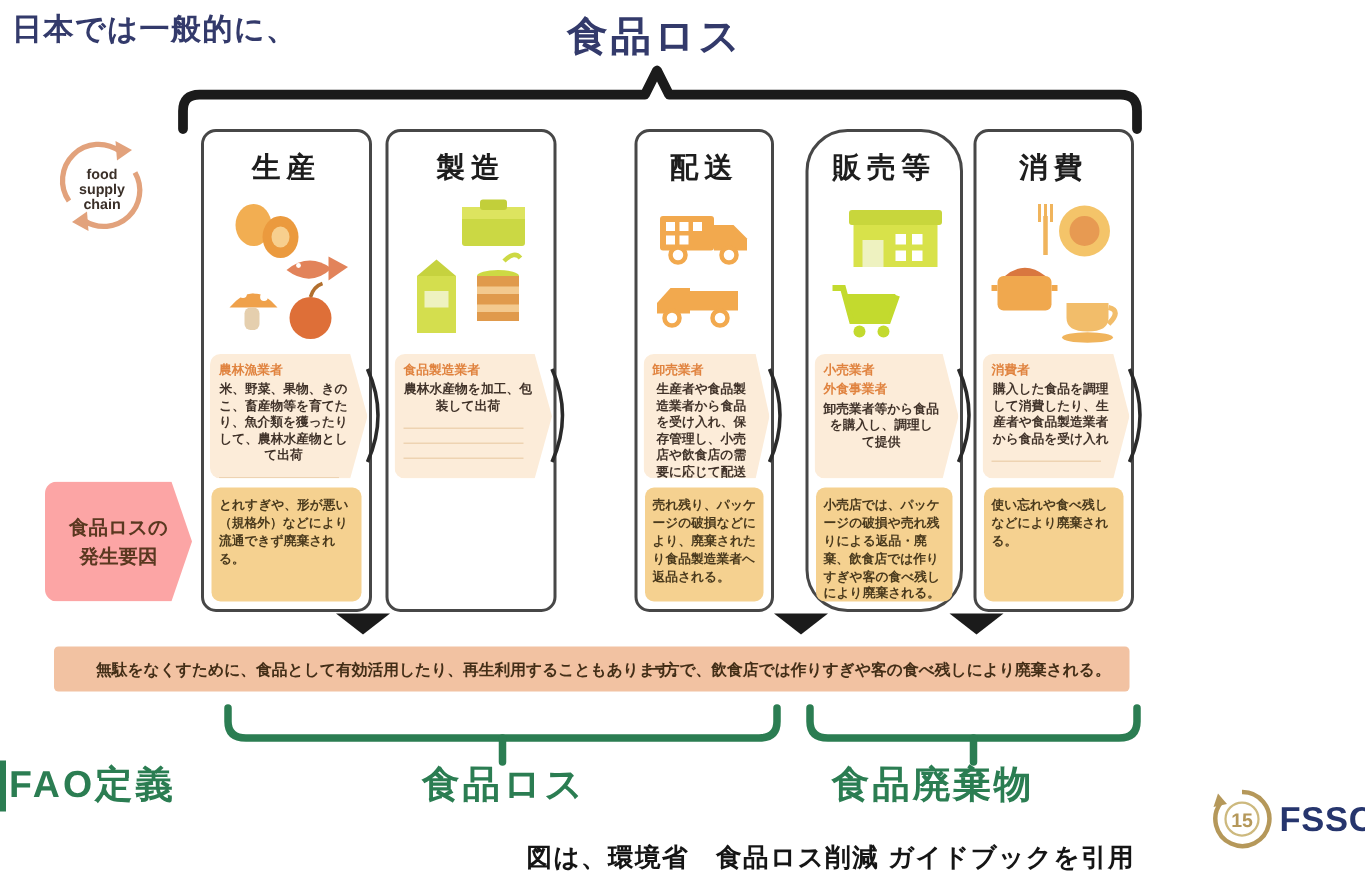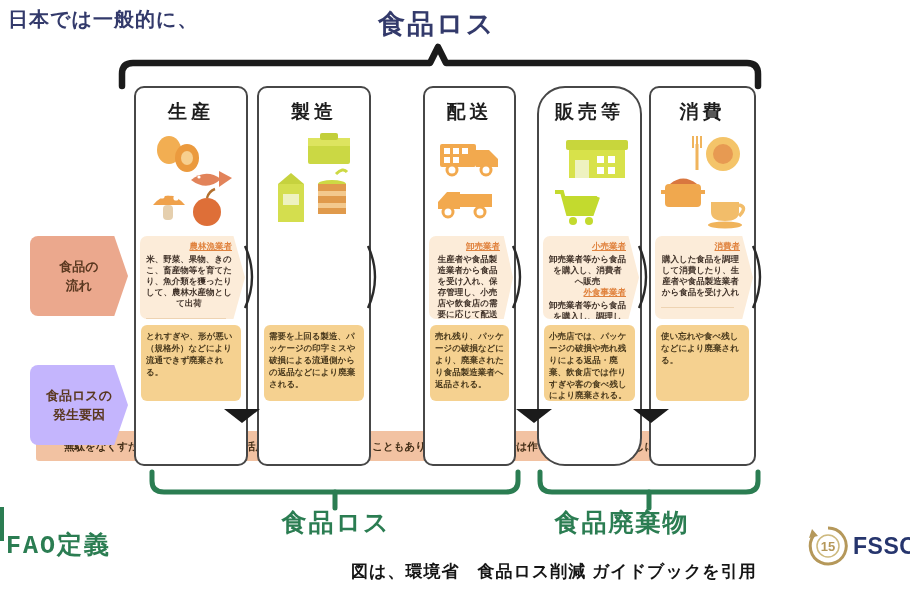--- a/index.html
+++ b/index.html
@@ -6,57 +6,66 @@
   .canvas{position:relative;width:910px;height:594px;background:#fff;overflow:hidden;
           font-family:"Liberation Sans",sans-serif;}
   .title-left{position:absolute;left:8px;top:6px;font-size:20px;font-weight:bold;color:#333a6b;letter-spacing:1px;}
   .title-loss{position:absolute;left:378px;top:6px;font-size:27px;font-weight:bold;color:#333a6b;letter-spacing:2px;}
   .overlay{position:absolute;left:0;top:0;width:910px;height:594px;pointer-events:none;z-index:30;}
   .fsc-badge{position:absolute;left:34px;top:90px;width:68px;height:68px;z-index:5;}
   .row-label{position:absolute;left:30px;width:98px;z-index:4;display:flex;align-items:center;justify-content:center;
              text-align:center;font-weight:bold;color:#5a3820;font-size:13px;line-height:1.5;white-space:pre-line;
              clip-path:polygon(0 0,86% 0,100% 50%,86% 100%,0 100%);border-radius:8px;}
   .row-label.flow{top:236px;height:80px;background:#eba88d;}
-  .row-label.cause{top:321px;height:80px;background:#c4b5fd;margin-top:44px;}
-  .col{position:absolute;top:86px;height:380px;background:#fff;border:2px solid #474747;border-radius:10px;box-sizing:border-box;z-index:3;}
+  .row-label.cause{top:321px;height:80px;background:#fca5a5;}
+  .col{position:absolute;top:86px;height:322px;background:#fff;border:2px solid #474747;border-radius:10px;box-sizing:border-box;z-index:3;}
   .col-title{margin-top:11px;text-align:center;font-size:19px;font-weight:bold;color:#1d1d1d;letter-spacing:4px;}
   .col-icons{position:absolute;top:42px;left:0;right:0;height:104px;display:flex;align-items:center;justify-content:center;}
   .mid-box{position:absolute;top:148px;left:4px;right:1px;height:83px;background:#fcecd9;
            clip-path:polygon(0 0,89% 0,100% 50%,89% 100%,0 100%);border-radius:7px;
            padding:5px 13px 4px 6px;box-sizing:border-box;overflow:hidden;}
-  .actor{color:#e0833f;font-size:8.5px;font-weight:bold;text-align:right;margin-bottom:1px;text-decoration:underline;}
+  .actor{color:#e0833f;font-size:8.5px;font-weight:bold;text-align:left;margin-bottom:1px;}
   .desc{font-size:8.5px;color:#41332a;line-height:1.3;font-weight:bold;text-align:center;}
   .rule{border-bottom:1px solid #eed3b2;height:9px;margin-right:6px;}
   .cause-box{position:absolute;top:237px;left:5px;right:5px;height:76px;background:#f5d190;border-radius:6px;
              padding:6px 5px;box-sizing:border-box;font-size:8.5px;font-weight:bold;color:#4a3a1d;line-height:1.4;overflow:hidden;}
   .banner{position:absolute;left:36px;top:431px;width:717px;height:30px;background:#f2c2a2;border-radius:3px;z-index:2;}
   .banner span{position:absolute;top:9px;font-size:10.5px;font-weight:bold;color:#432e17;white-space:nowrap;}
   .banner .b-left{left:28px;}
   .banner .b-right{left:396px;}
   .fao-bar{position:absolute;left:0;top:507px;width:4px;height:34px;background:#2b7d52;}
   .green-label{position:absolute;font-size:25px;font-weight:bold;color:#2b7d52;letter-spacing:2px;}
-  .fao-label{left:6px;top:528px;font-family:Liberation Mono, monospace;}
+  .fao-label{left:6px;top:506px;}
   .green-loss{left:276px;top:506px;width:120px;text-align:center;}
   .green-waste{left:544px;top:506px;width:156px;text-align:center;}
   .attribution{position:absolute;left:351px;top:560px;font-size:17px;font-weight:bold;color:#151515;letter-spacing:1px;}
   .fssc{position:absolute;left:806px;top:524px;display:flex;align-items:center;z-index:5;}
   .fssc-name{font-size:23px;font-weight:bold;color:#26356d;margin-left:3px;letter-spacing:0.5px;}
   svg text{font-family:"Liberation Sans",sans-serif;}
 </style>
 </head>
 <body>
 
 <div class="canvas">
 
   <div class="title-left">日本では一般的に、</div>
   <div class="title-loss">食品ロス</div>
 
-
-  <div class="row-label flow">食品の
-流れ</div>
+  <div class="fsc-badge">
+    <svg width="68" height="68" viewBox="0 0 68 68">
+      <path d="M12 44 A24 24 0 0 1 46 11" stroke="#e2a27c" stroke-width="3.5" fill="none"></path>
+      <path d="M43 4 l11 6 -10 7 z" fill="#e2a27c"></path>
+      <path d="M56 25 A24 24 0 0 1 22 57" stroke="#e2a27c" stroke-width="3.5" fill="none"></path>
+      <path d="M25 64 l-11 -6 10 -7 z" fill="#e2a27c"></path>
+      <text x="34" y="29" text-anchor="middle" font-size="9.5" font-weight="bold" fill="#3a2f28">food</text>
+      <text x="34" y="39" text-anchor="middle" font-size="9.5" font-weight="bold" fill="#3a2f28">supply</text>
+      <text x="34" y="49" text-anchor="middle" font-size="9.5" font-weight="bold" fill="#3a2f28">chain</text>
+    </svg>
+  </div>
+
   <div class="row-label cause">食品ロスの
 発生要因</div>
 
   <div class="col" style="left:134px;width:114px;">
     <div class="col-title">生産</div>
     <div class="col-icons">
       <svg width="92" height="100" viewBox="0 0 92 100">
         <ellipse cx="24" cy="18" rx="12" ry="14" fill="#f2ae52"></ellipse>
         <ellipse cx="42" cy="26" rx="12" ry="14" fill="#eb9a3e"></ellipse>
         <ellipse cx="42" cy="26" rx="6" ry="7" fill="#f7cf8e"></ellipse>
@@ -90,21 +99,27 @@
         <polygon points="10,52 36,52 36,90 10,90" fill="#d4de4e"></polygon>
         <polygon points="10,52 23,41 36,52" fill="#c6d23e"></polygon>
         <rect x="15" y="62" width="16" height="11" fill="#eef2c0"></rect>
         <path d="M68 42 q7 -7 11 -2" stroke="#cdd944" stroke-width="3" fill="none"></path>
         <ellipse cx="64" cy="52" rx="14" ry="4" fill="#cdd944"></ellipse>
         <rect x="50" y="52" width="28" height="30" fill="#e09a4c"></rect>
         <rect x="50" y="59" width="28" height="5" fill="#f3c98e"></rect>
         <rect x="50" y="71" width="28" height="5" fill="#f3c98e"></rect>
       </svg>
     </div>
-    <div class="cause-box">需要を上回る製造、パッケージの印字ミスや破損による流通側からの返品などにより廃棄される。</div>
+    <div class="mid-box">
+      <div class="actor">食品製造業者</div>
+      <div class="desc">農林水産物を加工、包装して出荷</div>
+      <div class="rule"></div>
+      <div class="rule"></div>
+      <div class="rule"></div>
+    </div>
   </div>
 
   <div class="col" style="left:423px;width:93px;">
     <div class="col-title">配送</div>
     <div class="col-icons">
       <svg width="84" height="100" viewBox="0 0 84 100">
         <rect x="12" y="12" width="36" height="23" rx="2" fill="#f2a94e"></rect>
         <rect x="16" y="16" width="6" height="6" fill="#fff"></rect>
           <rect x="25" y="16" width="6" height="6" fill="#fff"></rect>
           <rect x="34" y="16" width="6" height="6" fill="#fff"></rect>
@@ -138,21 +153,20 @@
         <rect x="52" y="35" width="7" height="7" fill="#fff"></rect>
           <rect x="63" y="35" width="7" height="7" fill="#fff"></rect>
         <path d="M10 60 h7 l6 22 h24 l6 -17" stroke="#c3da2e" stroke-width="4" fill="none"></path>
         <polygon points="18,64 52,64 47,80 24,80" fill="#c3da2e"></polygon>
         <circle cx="28" cy="89" r="4" fill="#c3da2e"></circle>
         <circle cx="44" cy="89" r="4" fill="#c3da2e"></circle>
       </svg>
     </div>
     <div class="mid-box">
       <div class="actor">小売業者</div>
-      <div class="desc">卸売業者等から食品を購入し、消費者へ販売</div>
       <div class="actor">外食事業者</div>
       <div class="desc">卸売業者等から食品を購入し、調理して提供</div>
     </div>
     <div class="cause-box">小売店では、パッケージの破損や売れ残りによる返品・廃棄、飲食店では作りすぎや客の食べ残しにより廃棄される。</div>
   </div>
 
   <div class="col" style="left:649px;width:107px;">
     <div class="col-title">消費</div>
     <div class="col-icons">
       <svg width="92" height="100" viewBox="0 0 92 100">

